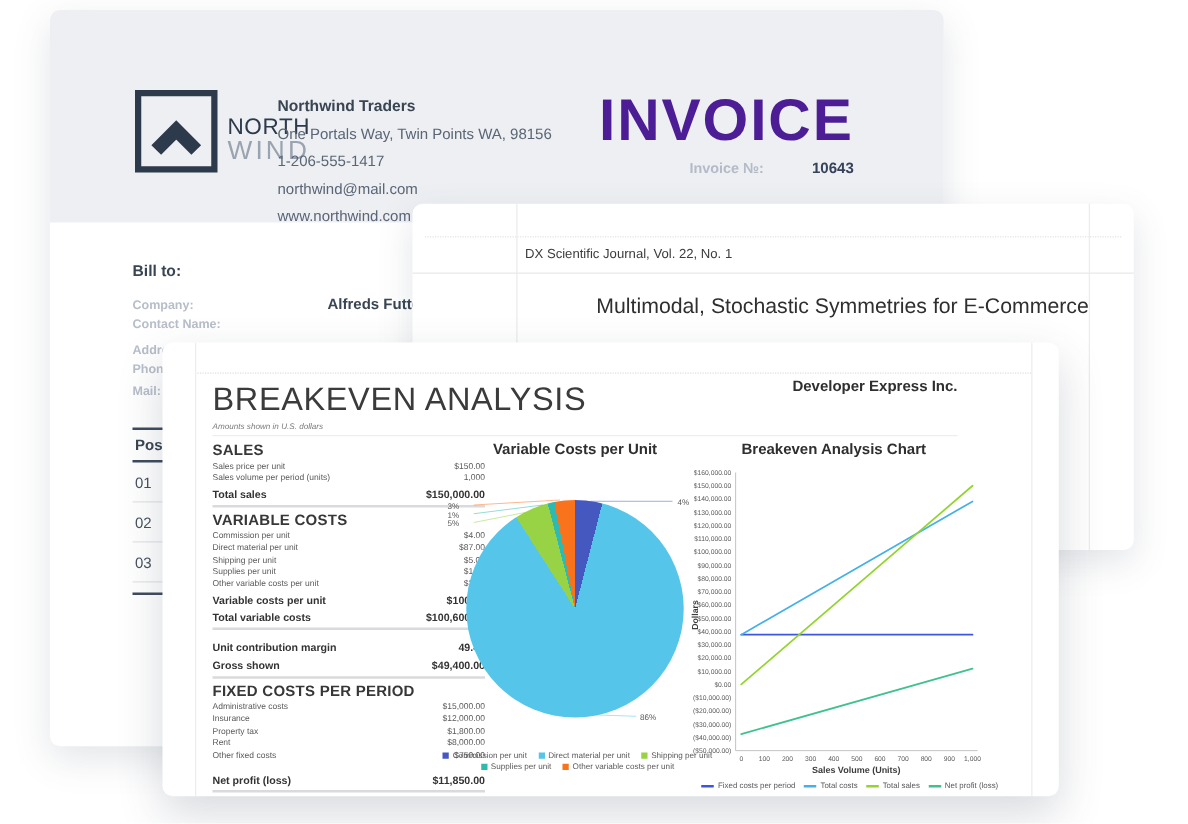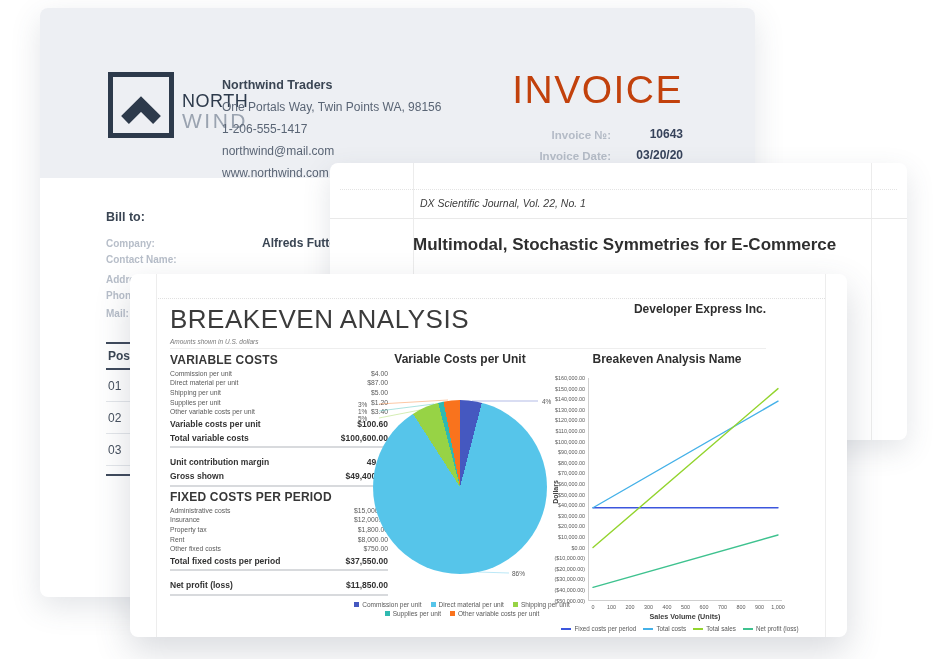--- a/index.html
+++ b/index.html
@@ -12,22 +12,22 @@
                 box-shadow:0 10px 30px rgba(70,80,100,.15);}
   #invoice-header{position:absolute;left:0;top:0;right:0;height:170px;background:#edeff3;
                   border-radius:8px 8px 0 0;}
   .logo-box{position:absolute;left:68px;top:64px;width:56px;height:56px;border:5px solid #2d3a4b;}
   .logo-chevron{position:absolute;left:4px;top:10px;}
   .logo-text{position:absolute;left:142px;top:83px;line-height:20px;}
   .logo-north{font-size:18px;font-weight:normal;color:#2d3a4b;letter-spacing:.5px;}
   .logo-wind{font-size:21px;font-weight:normal;color:#9aa3b0;letter-spacing:2.5px;}
   .company-block{position:absolute;left:182px;top:66px;font-size:12px;color:#5a6575;line-height:22px;}
   .company-name{font-weight:bold;font-size:12.5px;color:#3a4553;}
-  .invoice-title{position:absolute;right:72px;top:60px;font-size:39px;font-weight:400;
-                 color:#c2410c;letter-spacing:1.5px;}
+  .invoice-title{position:absolute;right:72px;top:60px;font-size:47px;font-weight:700;
+                 color:#4c1d95;letter-spacing:1.5px;}
   .inv-fields{position:absolute;right:72px;top:119px;width:220px;}
   .inv-frow{display:flex;align-items:flex-end;margin-bottom:7px;}
   .inv-flabel{flex:1;text-align:right;font-size:11.5px;font-weight:bold;color:#b4bbc6;}
   .inv-fvalue{width:72px;text-align:right;font-size:12px;font-weight:bold;color:#36425a;}
   .bill-heading{position:absolute;left:66px;top:202px;font-size:12.5px;font-weight:bold;color:#3a4553;}
   .bill-rows{position:absolute;left:66px;top:228px;width:320px;}
   .bill-row{display:flex;height:18px;align-items:baseline;}
   .bill-label{width:112px;font-size:10px;font-weight:bold;color:#b7bec9;flex:none;}
   .bill-value{font-size:12px;color:#3a4553;margin-left:44px;}
   .bill-value.strong{font-weight:bold;}
@@ -37,23 +37,23 @@
   .pos-row{padding:9px 0 8px 2px;border-bottom:1px solid #e3e6ea;font-size:12px;color:#46505e;}
   .pos-footline{border-top:2.5px solid #3f4a5c;margin-top:8px;}
 
   
   #journal-card{left:330px;top:163px;width:577px;height:277px;z-index:2;
                 box-shadow:0 10px 28px rgba(70,80,100,.15);}
   .j-dotline{position:absolute;left:10px;right:10px;top:26px;border-top:1px dotted #e3e3e3;}
   .j-vline1{position:absolute;left:83px;top:0;bottom:0;width:1px;background:#ececec;}
   .j-vline2{position:absolute;left:541px;top:0;bottom:0;width:1px;background:#ececec;}
   .j-hline{position:absolute;left:0;right:0;top:55px;height:1px;background:#e9e9e9;}
-  .j-masthead{position:absolute;left:90px;top:34px;font-size:10.5px;color:#3c3c3c;font-style:italic;}
-  .j-title{position:absolute;left:83px;width:458px;top:72px;text-align:left;
-           font-size:17px;font-weight:bold;color:#2f2f2f;}
+  .j-masthead{position:absolute;left:90px;top:34px;font-size:10.5px;color:#3c3c3c;}
+  .j-title{position:absolute;left:83px;width:458px;top:72px;text-align:right;
+           font-size:17px;font-weight:normal;color:#2f2f2f;}
 
   
   #breakeven-card{left:130px;top:274px;width:717px;height:363px;z-index:3;overflow:hidden;
                   box-shadow:0 14px 36px rgba(60,70,90,.20);}
   .bk-dotline{position:absolute;left:26px;width:669px;top:24px;border-top:1px dotted #e0e0e0;}
   .bk-vline-l{position:absolute;left:26px;top:0;bottom:0;width:1px;background:#ededed;}
   .bk-vline-r{position:absolute;left:695px;top:0;bottom:0;width:1px;background:#ededed;}
   .bk-title{position:absolute;left:40px;top:30px;font-size:26px;font-weight:300;
             color:#3b3b3b;letter-spacing:.5px;}
   .bk-subtitle{position:absolute;left:40px;top:64px;font-size:6.5px;font-style:italic;color:#7a7a7a;}
@@ -118,24 +118,20 @@
       <div>northwind@mail.com</div>
       <div>www.northwind.com</div>
     </div>
 
     <div class="invoice-title">INVOICE</div>
     <div class="inv-fields">
         <div class="inv-frow">
           <span class="inv-flabel">Invoice №:</span>
           <span class="inv-fvalue">10643</span>
         </div>
-        <div class="inv-frow">
-          <span class="inv-flabel">Invoice Date:</span>
-          <span class="inv-fvalue">03/20/20</span>
-        </div>
       </div>
 
     <div class="bill-heading">Bill to:</div>
     <div class="bill-rows">
         <div class="bill-row">
           <span class="bill-label">Company:</span>
           <span class="bill-value strong">Alfreds Futterkiste</span>
         </div>
         <div class="bill-row">
           <span class="bill-label">Contact Name:</span>
@@ -180,20 +176,35 @@
     <div class="bk-vline-l"></div>
     <div class="bk-vline-r"></div>
 
     <div class="bk-title">BREAKEVEN ANALYSIS</div>
     <div class="bk-subtitle">Amounts shown in U.S. dollars</div>
     <div class="bk-company">Developer Express Inc.</div>
     <div class="bk-headrule"></div>
 
     <div class="bk-table">
         <div class="bk-section">
+          <div class="bk-heading">SALES</div>
+          <div class="bk-row">
+            <span class="bk-label">Sales price per unit</span>
+            <span class="bk-value">$150.00</span>
+          </div>
+          <div class="bk-row">
+            <span class="bk-label">Sales volume per period (units)</span>
+            <span class="bk-value">1,000</span>
+          </div>
+          <div class="bk-row bold divider">
+            <span class="bk-label">Total sales</span>
+            <span class="bk-value">$150,000.00</span>
+          </div>
+        </div>
+        <div class="bk-section">
           <div class="bk-heading">VARIABLE COSTS</div>
           <div class="bk-row">
             <span class="bk-label">Commission per unit</span>
             <span class="bk-value">$4.00</span>
           </div>
           <div class="bk-row">
             <span class="bk-label">Direct material per unit</span>
             <span class="bk-value">$87.00</span>
           </div>
           <div class="bk-row">
@@ -241,24 +252,20 @@
             <span class="bk-label">Property tax</span>
             <span class="bk-value">$1,800.00</span>
           </div>
           <div class="bk-row">
             <span class="bk-label">Rent</span>
             <span class="bk-value">$8,000.00</span>
           </div>
           <div class="bk-row">
             <span class="bk-label">Other fixed costs</span>
             <span class="bk-value">$750.00</span>
-          </div>
-          <div class="bk-row bold divider">
-            <span class="bk-label">Total fixed costs per period</span>
-            <span class="bk-value">$37,550.00</span>
           </div>
         </div>
         <div class="bk-section nohead">
           <div class="bk-row bold divider">
             <span class="bk-label">Net profit (loss)</span>
             <span class="bk-value">$11,850.00</span>
           </div>
         </div>
       </div>
 
@@ -294,21 +301,21 @@
         <span class="pleg-item">
           <span class="pleg-swatch" style="background: rgb(47, 185, 176);"></span>
           <span>Supplies per unit</span>
         </span>
         <span class="pleg-item">
           <span class="pleg-swatch" style="background: rgb(249, 115, 29);"></span>
           <span>Other variable costs per unit</span>
         </span>
       </div>
 
-    <div class="lchart-title">Breakeven Analysis Name</div>
+    <div class="lchart-title">Breakeven Analysis Chart</div>
     <svg class="line-svg" width="260" height="260" viewBox="0 0 260 260" id="line-svg">
         <text x="35" y="16" font-size="5.4" fill="#595959" text-anchor="end" font-family="&quot;Liberation Sans&quot;,sans-serif">$160,000.00</text>
         <text x="35" y="26.595238095238095" font-size="5.4" fill="#595959" text-anchor="end" font-family="&quot;Liberation Sans&quot;,sans-serif">$150,000.00</text>
         <text x="35" y="37.19047619047619" font-size="5.4" fill="#595959" text-anchor="end" font-family="&quot;Liberation Sans&quot;,sans-serif">$140,000.00</text>
         <text x="35" y="47.785714285714285" font-size="5.4" fill="#595959" text-anchor="end" font-family="&quot;Liberation Sans&quot;,sans-serif">$130,000.00</text>
         <text x="35" y="58.38095238095238" font-size="5.4" fill="#595959" text-anchor="end" font-family="&quot;Liberation Sans&quot;,sans-serif">$120,000.00</text>
         <text x="35" y="68.97619047619048" font-size="5.4" fill="#595959" text-anchor="end" font-family="&quot;Liberation Sans&quot;,sans-serif">$110,000.00</text>
         <text x="35" y="79.57142857142857" font-size="5.4" fill="#595959" text-anchor="end" font-family="&quot;Liberation Sans&quot;,sans-serif">$100,000.00</text>
         <text x="35" y="90.16666666666667" font-size="5.4" fill="#595959" text-anchor="end" font-family="&quot;Liberation Sans&quot;,sans-serif">$90,000.00</text>
         <text x="35" y="100.76190476190476" font-size="5.4" fill="#595959" text-anchor="end" font-family="&quot;Liberation Sans&quot;,sans-serif">$80,000.00</text>

